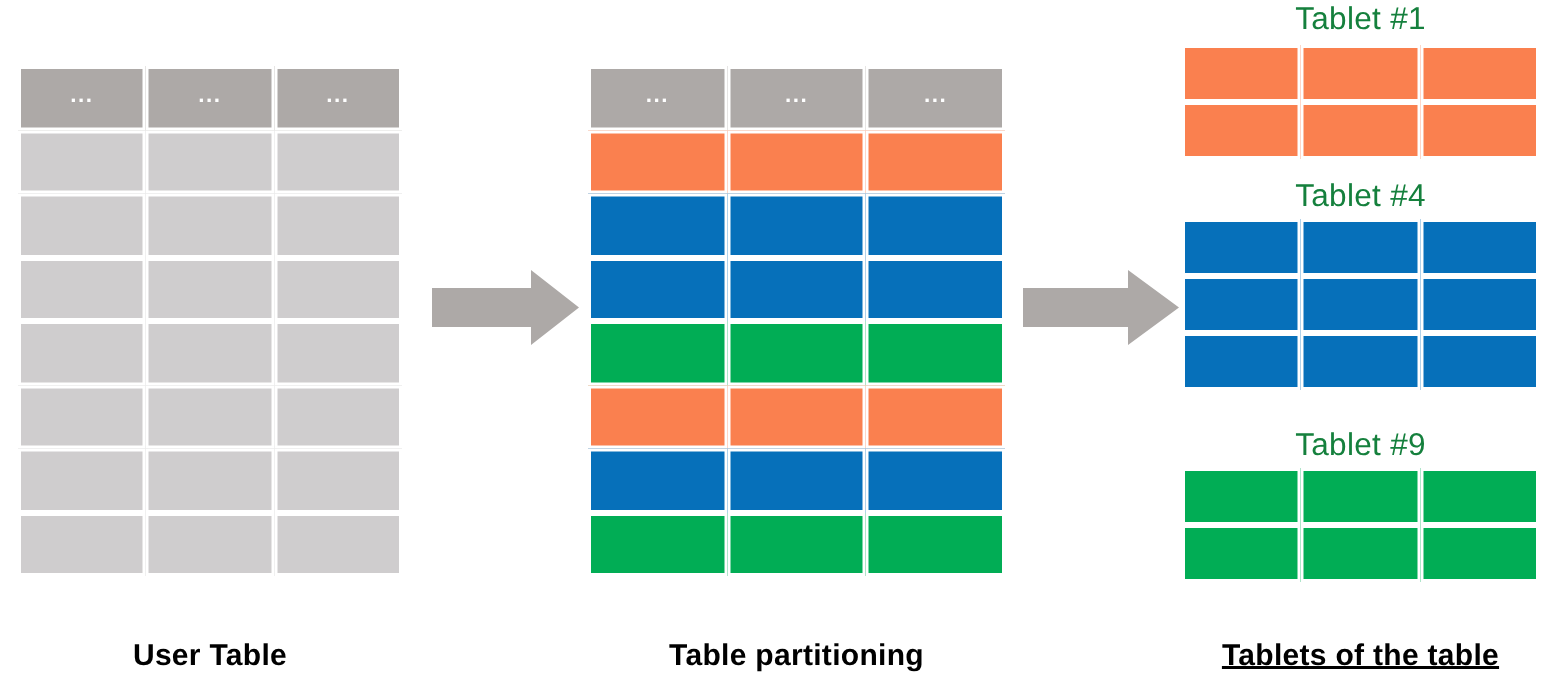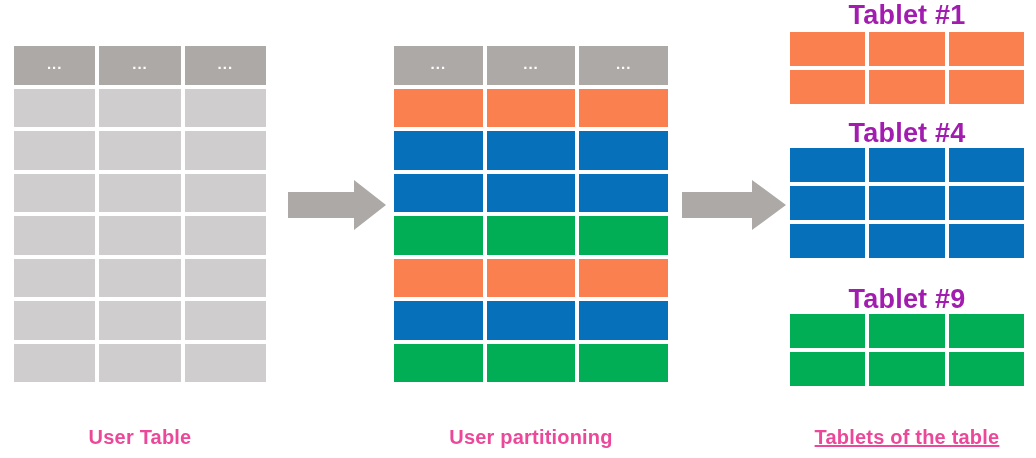--- a/index.html
+++ b/index.html
@@ -77,23 +77,23 @@
   }
   #partition-table .grid-row { height: 42.5px; }
 
   
   .tablet-block { position: absolute; }
   .tablet-title {
     position: absolute;
     left: 0;
     width: 238px;
     text-align: center;
-    color: #a21caf;
-    font-size: 27px;
-    font-weight: 700;
+    color: #15803d;
+    font-size: 21px;
+    font-weight: 400;
     letter-spacing: 0.2px;
     line-height: 1;
   }
   .tablet-grid {
     position: absolute;
     left: 0;
     width: 238px;
   }
   .tablet-grid .grid-row { height: 38px; }
 
@@ -110,21 +110,21 @@
   #tablet-3 .tablet-grid  { top: 26px; height: 76px; }
 
   
   .arrow { position: absolute; }
   #arrow-1 { left: 288px; top: 180px; width: 98px; height: 50px; }
   #arrow-2 { left: 682px; top: 180px; width: 104px; height: 50px; }
 
   
   .caption {
     position: absolute;
-    color: #ec4899;
+    color: #000000;
     font-size: 20px;
     font-weight: 700;
     text-align: center;
     line-height: 1;
     letter-spacing: 0.2px;
   }
   #caption-user      { left: 0px;   top: 427px; width: 280px; }
   #caption-partition { left: 392px; top: 427px; width: 278px; }
   #caption-tablets   { left: 788px; top: 427px; width: 238px; text-decoration: underline; }
 </style>
@@ -290,16 +290,16 @@
       </div>
       <div class="grid-row">
         <div class="cell green"></div>
         <div class="cell green"></div>
         <div class="cell green"></div>
       </div>
     </div>
   </div>
 
   <div class="caption" id="caption-user">User Table</div>
-  <div class="caption" id="caption-partition">User partitioning</div>
+  <div class="caption" id="caption-partition">Table partitioning</div>
   <div class="caption" id="caption-tablets">Tablets of the table</div>
 
 </div>
 
 </body></html>

